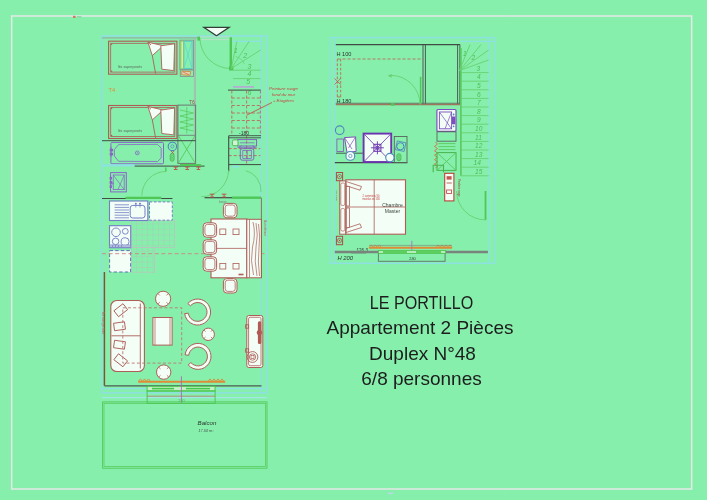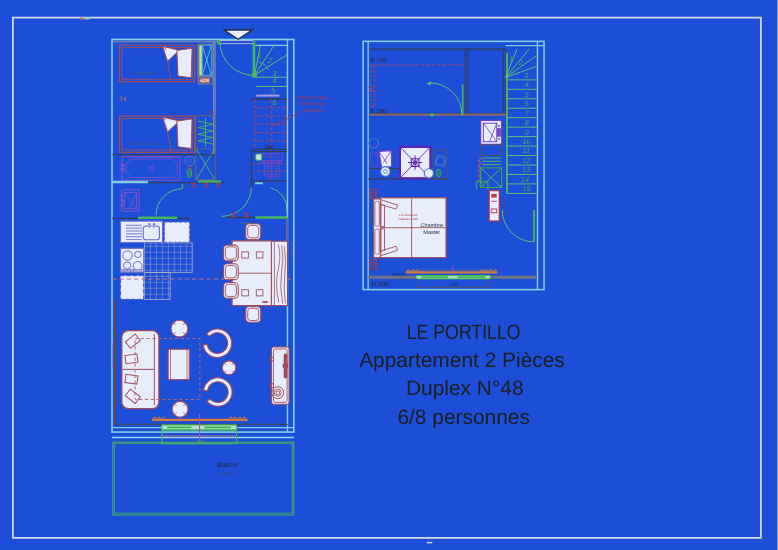--- a/index.html
+++ b/index.html
@@ -1,16 +1,16 @@
 <!DOCTYPE html>
 <html><head>
 <meta charset="utf-8">
 <style>
   html,body{margin:0;padding:0;background:#ffffff;}
-  #stage{position:relative;width:707px;height:500px;background:#1d4ed8;overflow:hidden;
+  #stage{position:relative;width:707px;height:500px;background:#86efac;overflow:hidden;
          font-family:"Liberation Sans", sans-serif;}
   svg{position:absolute;left:0;top:0;filter:blur(0.22px);}
 </style>
 </head>
 <body>
 <div id="stage">
 <svg width="707" height="500" viewBox="0 0 707 500">
 <defs>
 <pattern id="tiles" width="5.45" height="5.45" patternUnits="userSpaceOnUse">
   <path d="M5.45 0H0V5.45" fill="none" stroke="#bdbdbd" stroke-width="0.8"></path>

